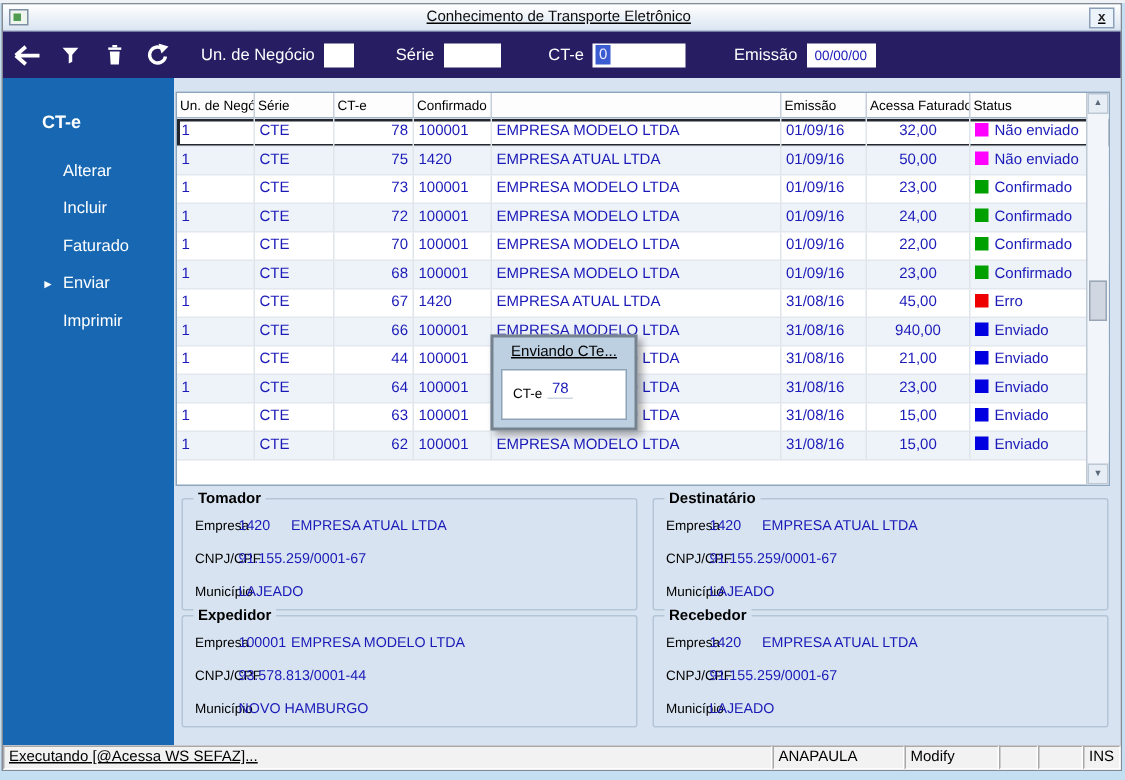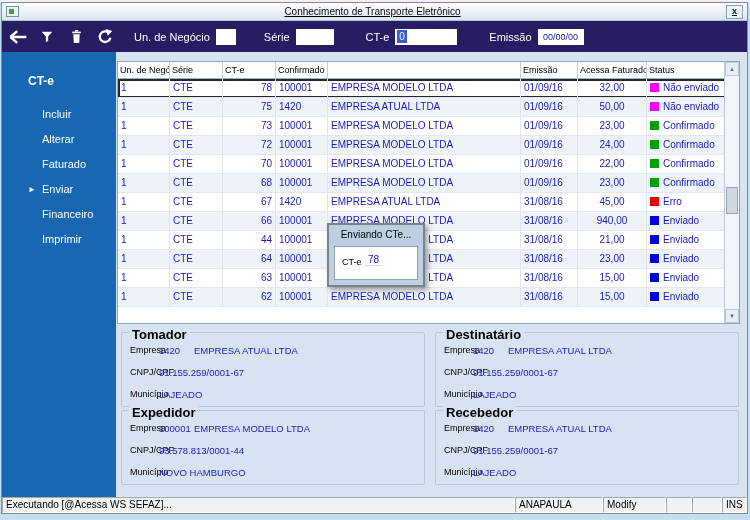--- a/index.html
+++ b/index.html
@@ -78,42 +78,42 @@
     font-size:6px; text-align:center; line-height:12px; color:#5a6a7a; cursor:pointer;
   }
   .vs-btn.up { top:0; } .vs-btn.down { bottom:0; }
   .vs-thumb { position:absolute; left:1px; top:125px; width:12px; height:27px; background:#d0d7e0; border:1px solid #98a6b6; cursor:pointer; }
   
   .details {
     position:absolute; left:119px; top:329px; width:618px; height:157px;
     display:grid; grid-template-columns:304px 304px; grid-template-rows:75px 75px; column-gap:10px; row-gap:3px;
   }
   .gbox { position:relative; border:1px solid #b5c6d8; border-radius:2px; }
-  .gb-title { position:absolute; top:-6px; left:7px; padding:0 3px; background:#d7e3f0; font-weight:bold; font-size:13px; color:#000; }
+  .gb-title { position:absolute; top:-6px; left:7px; padding:0 3px; background:#d7e3f0; font-weight:bold; font-size:10px; color:#000; }
   .gb-row { position:absolute; left:8px; right:4px; height:12px; font-size:9px; color:#000; white-space:nowrap; }
   .gb-row.r1 { top:12px; } .gb-row.r2 { top:34px; } .gb-row.r3 { top:56px; }
   .gb-code { position:absolute; left:29px; color:#1a1ab8; font-size:9.5px; }
   .gb-name { position:absolute; left:64px; color:#1a1ab8; font-size:9.5px; }
   .gb-val  { position:absolute; left:29px; color:#1a1ab8; font-size:9.5px; }
   
   .dialog {
     position:absolute; left:325px; top:220px; width:98px; height:64px; z-index:10;
     background:#bdd0e2; border:2px solid #76828e; box-shadow:3px 3px 5px rgba(0,0,0,0.35);
   }
-  .dlg-title { text-align:center; font-size:10px; margin-top:4px; color:#000; }
+  .dlg-title { text-align:center; font-size:10px; margin-top:4px; color:#000;text-decoration:underline; }
   .dlg-panel { position:absolute; left:5px; right:5px; top:21px; bottom:5px; background:#fff; border:1px solid #8fa3b8; }
   .dlg-lbl { position:absolute; left:7px; top:10px; font-size:9px; color:#000; }
   .dlg-val { position:absolute; left:30px; top:7px; font-size:10px; color:#1a1ab8; padding:0 3px; border-bottom:1px solid #cdd8e4; }
   
   .statusbar { position:absolute; left:0; right:0; bottom:0; height:16px; background:#ececec; display:flex; }
   .scell {
     border:1px solid; border-color:#a8a8a8 #ffffff #ffffff #a8a8a8; background:#f2f2f2;
     font-size:10px; line-height:13px; padding:0 3px; color:#000; white-space:nowrap; overflow:hidden;
   }
-  .s0 { width:513px; } .s1 { width:88px; } .s2 { width:63px; } .s3 { width:26px; } .s4 { width:30px; } .s5 { flex:1; }
+  .s0 { width:513px;text-decoration:underline; } .s1 { width:88px; } .s2 { width:63px; } .s3 { width:26px; } .s4 { width:30px; } .s5 { flex:1; }
 </style>
 </head>
 <body>
 
 <div class="window">
 
   <div class="titlebar">
     <span class="app-icon"></span>
     <span class="window-title">Conhecimento de Transporte Eletrônico</span>
     <button class="close-button">x</button>
@@ -151,25 +151,24 @@
     <div class="tb-input in-cte">
       <span class="sel">0</span>
     </div>
     <label class="tb-label lbl-em">Emissão</label>
     <div class="tb-input in-em">00/00/00</div>
   </div>
 
   <div class="sidebar">
     <div class="sb-title">CT-e</div>
     <div class="sb-items">
+        <div class="sb-item normal"><span class="sb-label">Alterar</span></div>
         <div class="sb-item normal"><span class="sb-label">Incluir</span></div>
-        <div class="sb-item normal"><span class="sb-label">Alterar</span></div>
         <div class="sb-item normal"><span class="sb-label">Faturado</span></div>
         <div class="sb-item active"><span class="sb-arrow">►</span><span class="sb-label">Enviar</span></div>
-        <div class="sb-item normal"><span class="sb-label">Financeiro</span></div>
         <div class="sb-item normal"><span class="sb-label">Imprimir</span></div>
       </div>
   </div>
 
   <div class="content"></div>
 
   <div class="grid">
     <div class="grid-header">
         <div class="hcell c-un">Un. de Negócio</div>
         <div class="hcell c-serie">Série</div>

